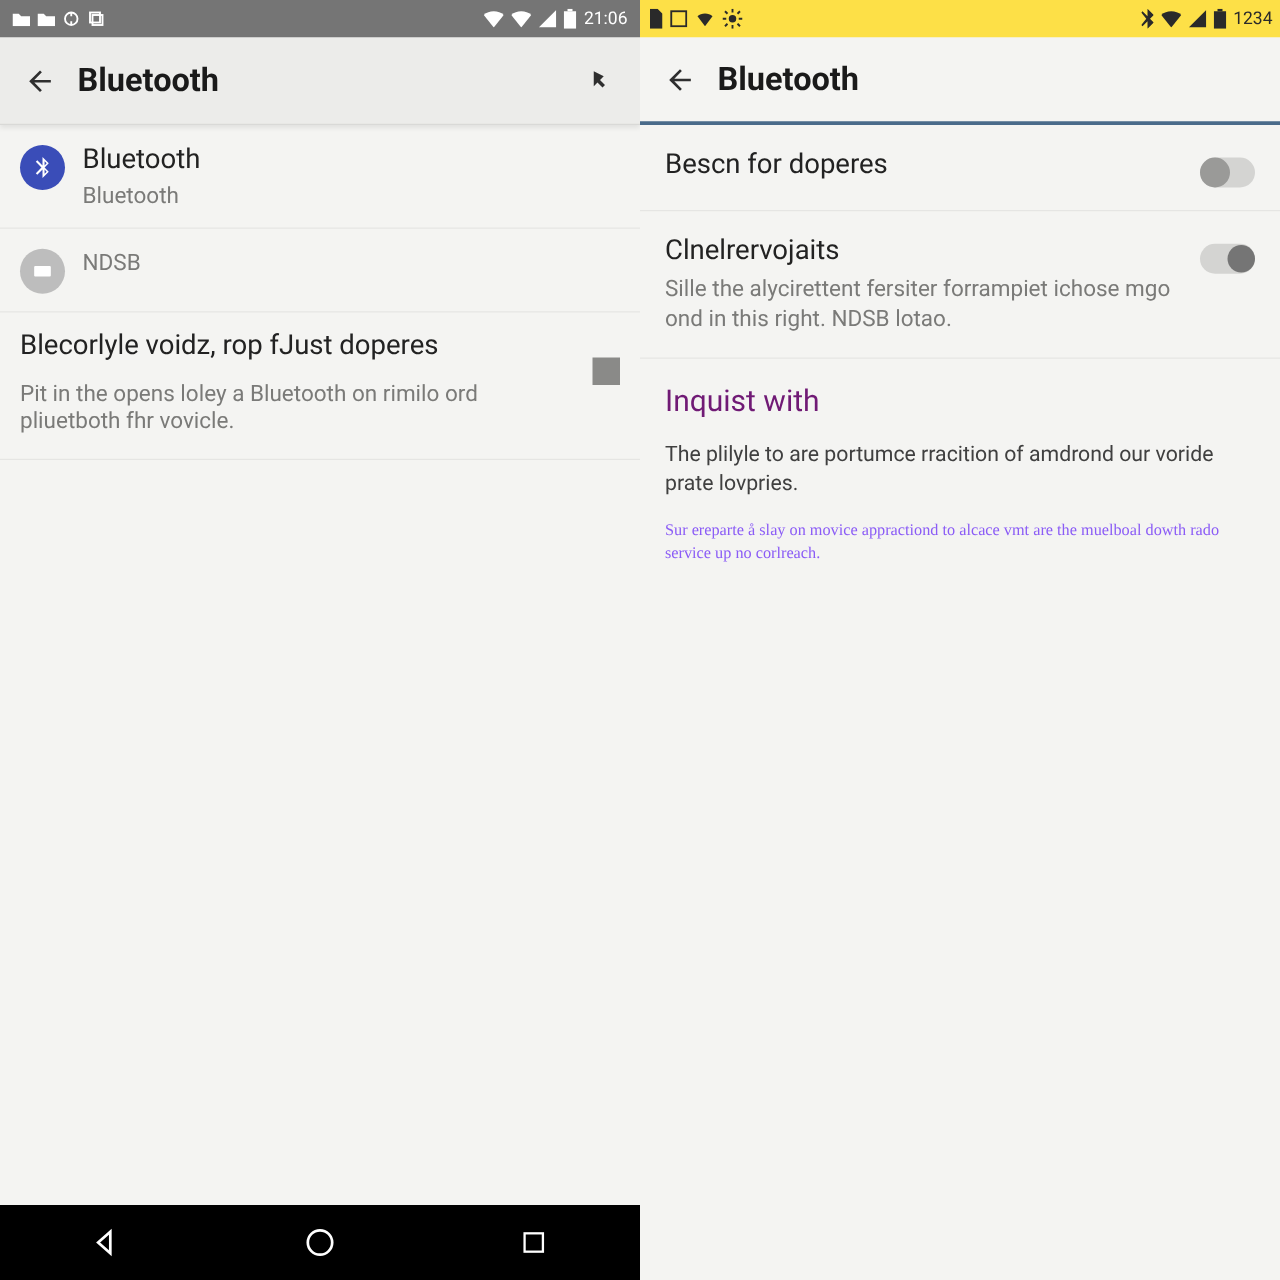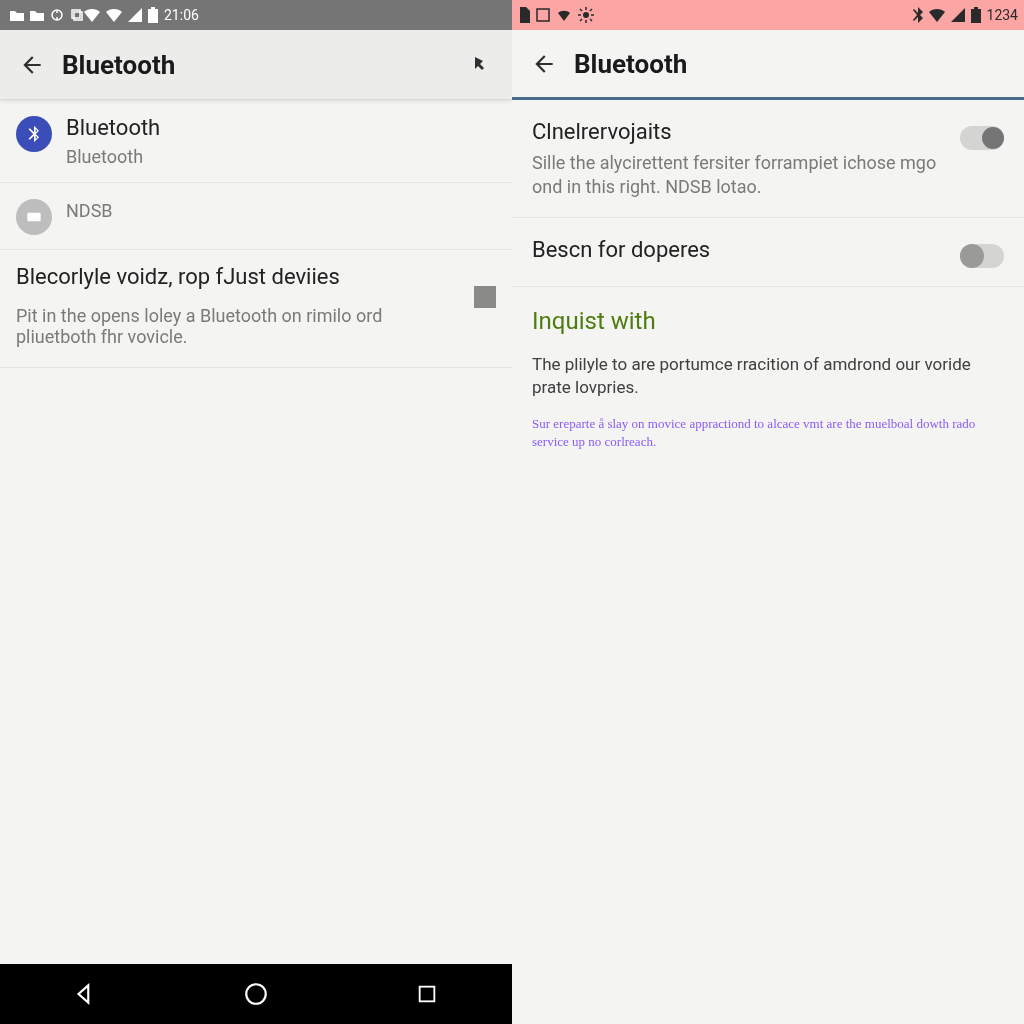--- a/index.html
+++ b/index.html
@@ -19,20 +19,21 @@
     flex-direction: column;
     position: relative;
   }
   
   .left .statusbar {
     height: 30px;
     background: #757575;
     color: #fff;
     display: flex;
     align-items: center;
+    justify-content: space-between;
     padding: 0 10px;
     font-size: 14px;
   }
   .statusbar .sb-left, .statusbar .sb-right {
     display: flex;
     align-items: center;
     gap: 6px;
   }
   .left .appbar {
     height: 70px;
@@ -127,21 +128,21 @@
     width: 48px;
     height: 48px;
     display: flex;
     align-items: center;
     justify-content: center;
     cursor: pointer;
   }
   
   .right .statusbar {
     height: 30px;
-    background: #fca5a5;
+    background: #fde047;
     color: #2a2a2a;
     display: flex;
     align-items: center;
     justify-content: space-between;
     padding: 0 6px;
     font-size: 14px;
   }
   .right .appbar {
     height: 70px;
     background: #f4f4f2;
@@ -193,21 +194,21 @@
     background: #9a9a98;
     top: 1px;
     left: 1px;
   }
   .toggle.grey-on .knob { left: 0px; background: #9a9a98; width:24px; height:24px; top:0; }
   .section-header {
     padding: 20px 20px 8px 20px;
   }
   .section-header .title {
     font-size: 24px;
-    color: #4d7c0f;
+    color: #701a75;
   }
   .section-body {
     padding: 10px 20px;
   }
   .section-body .p1 {
     font-size: 17px;
     color: #404040;
     line-height: 1.35;
     margin-bottom: 16px;
   }
@@ -310,21 +311,21 @@
             <rect x="4" y="7" width="16" height="10" rx="1" fill="#fff"></rect>
           </svg>
       </div>
       <div class="text-block">
         <div class="secondary">NDSB</div>
       </div>
     </div>
 
     <div class="check-item">
       <div class="txt">
-        <div class="primary" style="font-size:22px;color:#222;">Blecorlyle voidz, rop fJust deviies</div>
+        <div class="primary" style="font-size:22px;color:#222;">Blecorlyle voidz, rop fJust doperes</div>
         <div class="secondary" style="font-size:18px;color:#7a7a78;margin-top:16px;">Pit in the opens loley a Bluetooth on rimilo ord pliuetboth fhr vovicle.</div>
       </div>
       <div class="chk"></div>
     </div>
 
   </div>
 
   <div class="navbar">
     <div class="nav-btn">
       <svg width="26" height="26" viewBox="0 0 24 24">
@@ -410,33 +411,33 @@
     <div class="back-arrow">
       <svg width="26" height="26" viewBox="0 0 24 24">
           <path fill="#2f2f2f" d="M20 11H7.8l5.6-5.6L12 4l-8 8 8 8 1.4-1.4L7.8 13H20z"></path>
         </svg>
     </div>
     <h1>Bluetooth</h1>
   </div>
 
   <div class="setting-row">
     <div class="txt">
+      <div class="setting-title">Bescn for doperes</div>
+    </div>
+    <div class="toggle grey-on">
+        <div class="knob"></div>
+      </div>
+  </div>
+
+  <div class="setting-row">
+    <div class="txt">
       <div class="setting-title">Clnelrervojaits</div>
       <div class="setting-desc">Sille the alycirettent fersiter forrampiet ichose mgo ond in this right.  NDSB lotao.</div>
     </div>
     <div class="toggle on">
-        <div class="knob"></div>
-      </div>
-  </div>
-
-  <div class="setting-row">
-    <div class="txt">
-      <div class="setting-title">Bescn for doperes</div>
-    </div>
-    <div class="toggle grey-on">
         <div class="knob"></div>
       </div>
   </div>
 
   <div class="section-header">
     <div class="title">Inquist with</div>
   </div>
   <div class="section-body">
     <div class="p1">The plilyle to are portumce rracition of amdrond our voride prate lovpries.</div>
     <div class="p2">Sur ereparte å slay on movice appractiond to alcace vmt are the muelboal dowth rado service up no corlreach.</div>

